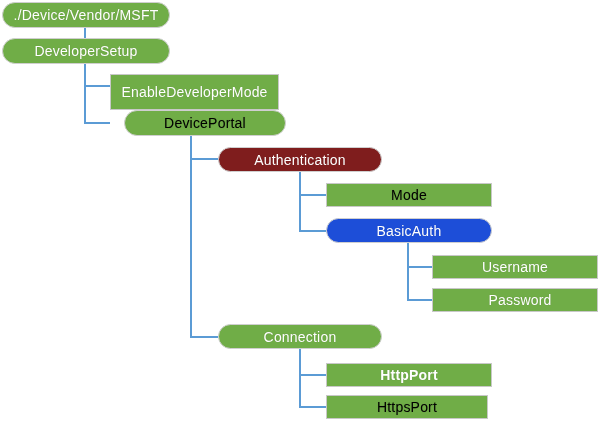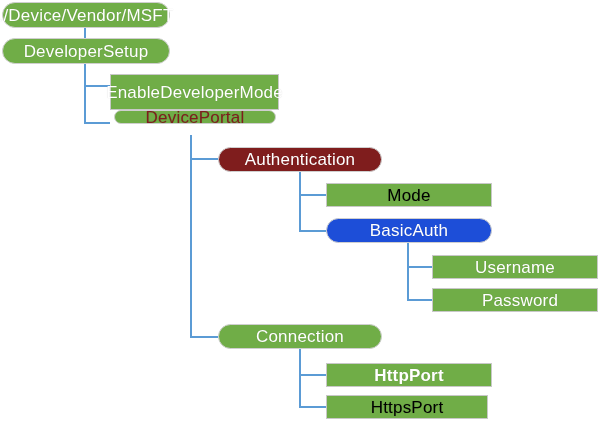--- a/index.html
+++ b/index.html
@@ -29,21 +29,21 @@
   .node {
     position: absolute;
     box-sizing: border-box;
     background: #70AD47;
     border: 1px solid #c8c8c8;
     color: #ffffff;
     display: flex;
     align-items: center;
     justify-content: center;
     font-family: "Liberation Sans", sans-serif;
-    font-size: 17px;
+    font-size: 14px;
     letter-spacing: 0.2px;
     white-space: nowrap;
     text-shadow: 0 0 1px rgba(0,0,0,0.18);
     z-index: 2;
   }
   .node.rounded {
     border-radius: 999px;
     border-color: #cfcfcf;
   }
   .node.rect {
@@ -77,21 +77,21 @@
   <div id="node-layer">
       <div class="node rounded" style="left: 2px; top: 2px; width: 168px; height: 26px; background: rgb(112, 173, 71); color: rgb(255, 255, 255);">
         <span class="node-label">./Device/Vendor/MSFT</span>
       </div>
       <div class="node rounded" style="left: 2px; top: 38px; width: 168px; height: 26px; background: rgb(112, 173, 71); color: rgb(255, 255, 255);">
         <span class="node-label">DeveloperSetup</span>
       </div>
       <div class="node rect" style="left: 110px; top: 74px; width: 169px; height: 36px; background: rgb(112, 173, 71); color: rgb(255, 255, 255);">
         <span class="node-label">EnableDeveloperMode</span>
       </div>
-      <div class="node rounded" style="left: 114px; top: 110px; width: 162px; height: 14px; background: rgb(112, 173, 71); color: #7f1d1d;">
+      <div class="node rounded" style="left: 124px; top: 110px; width: 162px; height: 26px; background: rgb(112, 173, 71); color: #000000;">
         <span class="node-label">DevicePortal</span>
       </div>
       <div class="node rounded" style="left: 218px; top: 147px; width: 164px; height: 25px; background: #7f1d1d; color: rgb(255, 255, 255);">
         <span class="node-label">Authentication</span>
       </div>
       <div class="node rect" style="left: 326px; top: 183px; width: 166px; height: 24px; background: rgb(112, 173, 71); color: #000000;">
         <span class="node-label">Mode</span>
       </div>
       <div class="node rounded" style="left: 326px; top: 218px; width: 166px; height: 25px; background: #1d4ed8; color: rgb(255, 255, 255);">
         <span class="node-label">BasicAuth</span>

